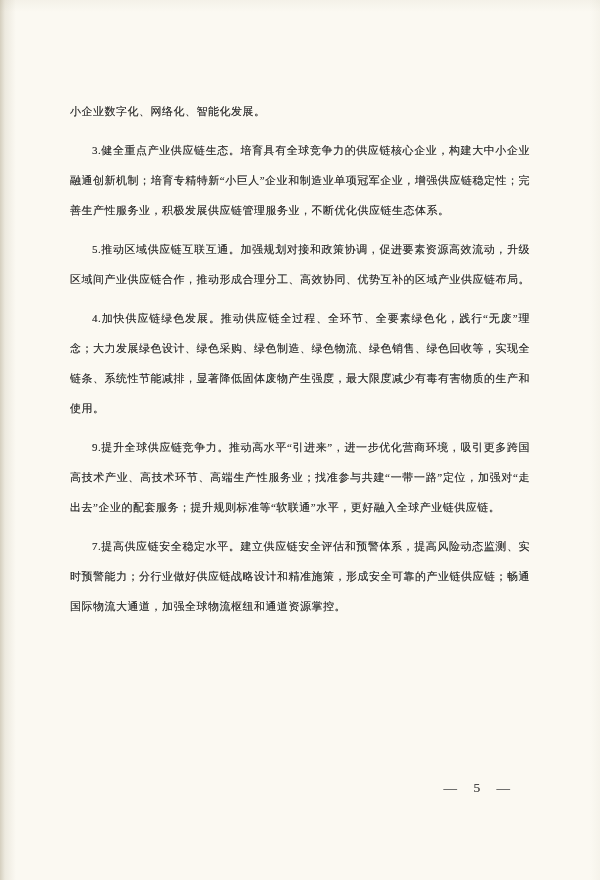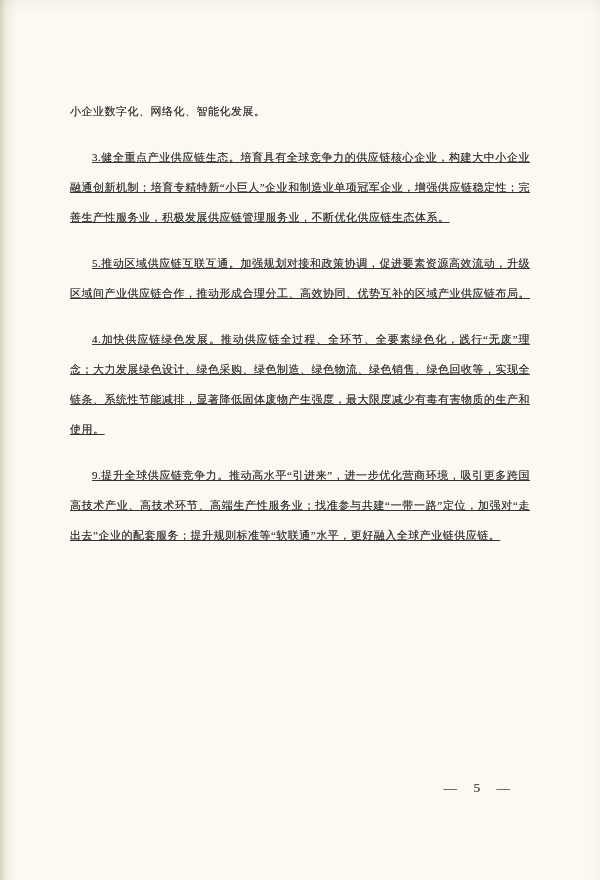--- a/index.html
+++ b/index.html
@@ -41,22 +41,21 @@
     letter-spacing: 0.5px;
     text-align: justify;
     text-shadow: 0 0 0.6px rgba(70,70,70,0.75);
   }
   .para {
     margin: 0;
     padding: 0;
   }
   .para.indent {
     text-indent: 2em;
-    margin-top: 16px;
-    text-decoration: underline;
+    margin-top: 9px;
   }
   .page-number {
     position: absolute;
     right: 88px;
     top: 780px;
     font-size: 13.5px;
     color: #4a4a4a;
     letter-spacing: 2px;
     word-spacing: 9px;
     text-shadow: 0 0 0.5px rgba(80,80,80,0.7);
@@ -65,15 +64,16 @@
 </head>
 <body>
 
 <div class="paper">
   <div class="doc-body">
       <p class="para">小企业数字化、网络化、智能化发展。</p>
       <p class="para indent">3.健全重点产业供应链生态。培育具有全球竞争力的供应链核心企业，构建大中小企业融通创新机制；培育专精特新“小巨人”企业和制造业单项冠军企业，增强供应链稳定性；完善生产性服务业，积极发展供应链管理服务业，不断优化供应链生态体系。</p>
       <p class="para indent">5.推动区域供应链互联互通。加强规划对接和政策协调，促进要素资源高效流动，升级区域间产业供应链合作，推动形成合理分工、高效协同、优势互补的区域产业供应链布局。</p>
       <p class="para indent">4.加快供应链绿色发展。推动供应链全过程、全环节、全要素绿色化，践行“无废”理念；大力发展绿色设计、绿色采购、绿色制造、绿色物流、绿色销售、绿色回收等，实现全链条、系统性节能减排，显著降低固体废物产生强度，最大限度减少有毒有害物质的生产和使用。</p>
       <p class="para indent">9.提升全球供应链竞争力。推动高水平“引进来”，进一步优化营商环境，吸引更多跨国高技术产业、高技术环节、高端生产性服务业；找准参与共建“一带一路”定位，加强对“走出去”企业的配套服务；提升规则标准等“软联通”水平，更好融入全球产业链供应链。</p>
+      <p class="para indent">7.提高供应链安全稳定水平。建立供应链安全评估和预警体系，提高风险动态监测、实时预警能力；分行业做好供应链战略设计和精准施策，形成安全可靠的产业链供应链；畅通国际物流大通道，加强全球物流枢纽和通道资源掌控。</p>
     </div>
   <div class="page-number">— 5 —</div>
 </div>
 
 </body></html>

